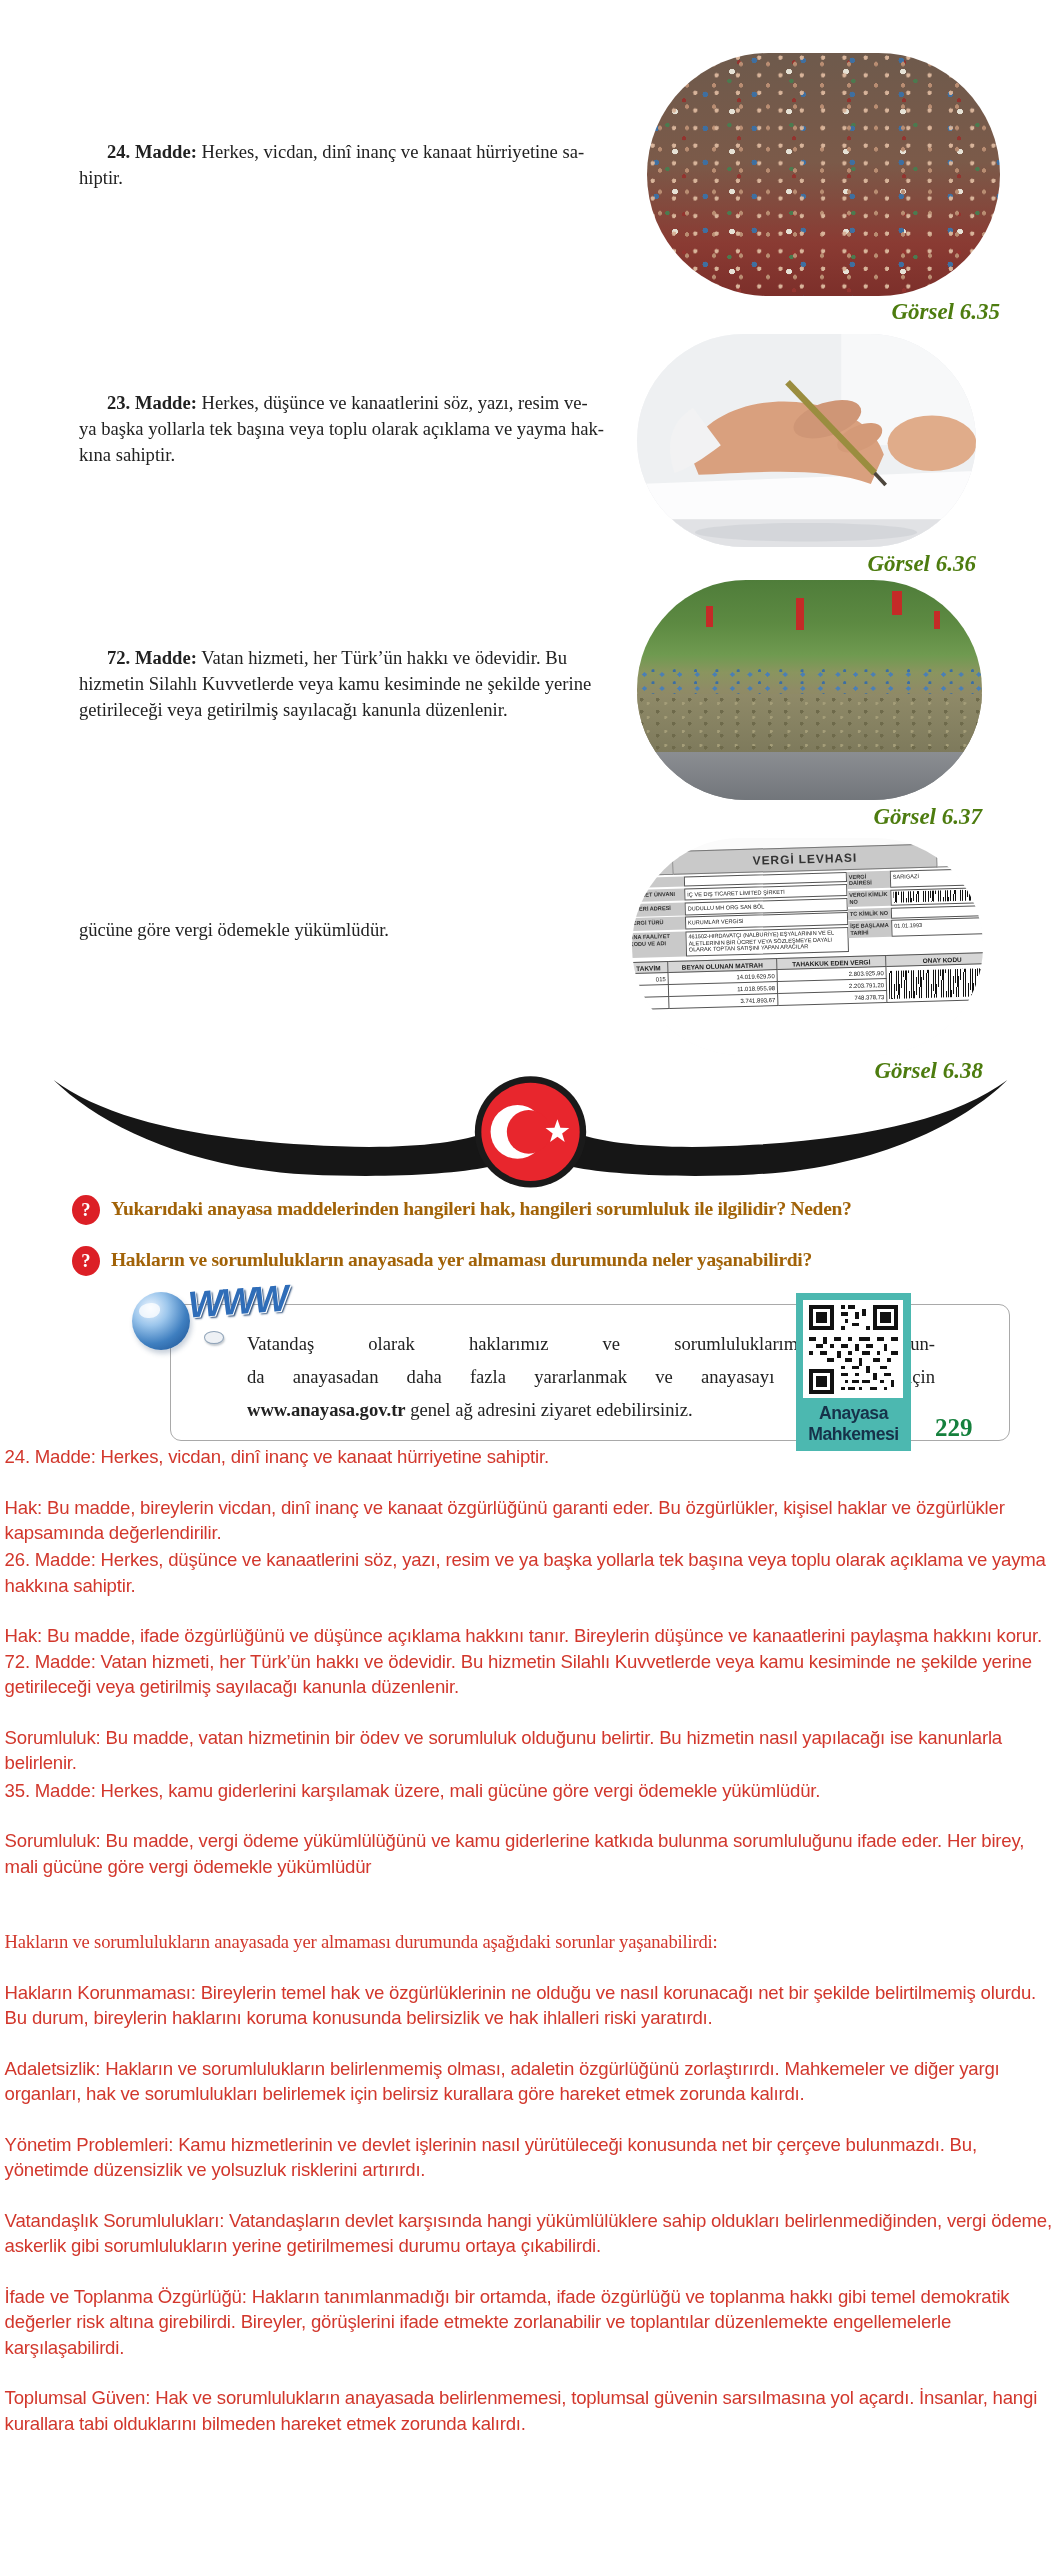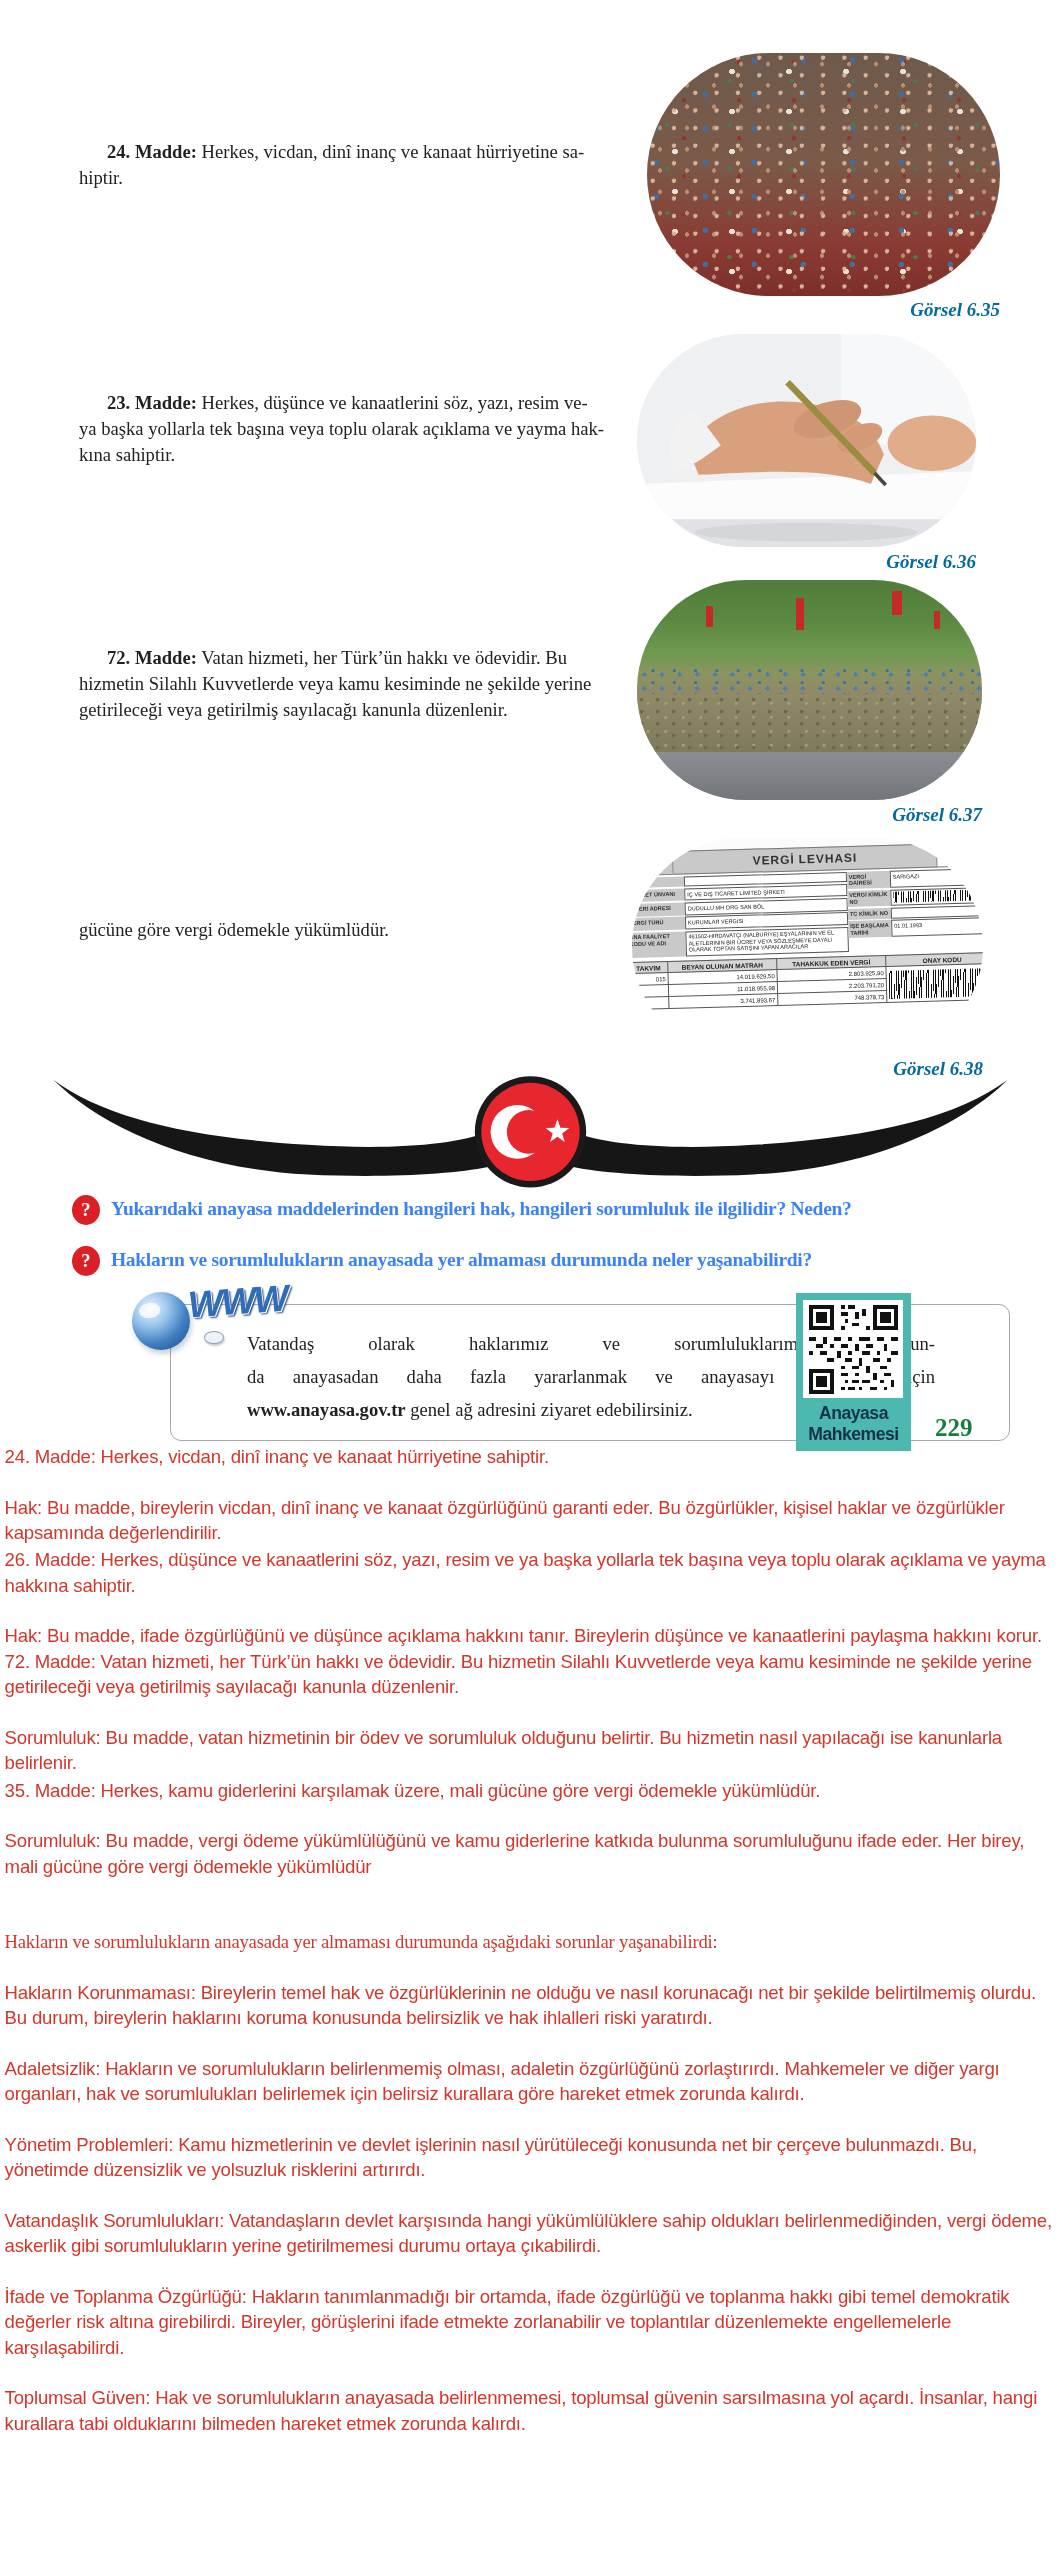--- a/index.html
+++ b/index.html
@@ -13,21 +13,21 @@
 
   
   .madde { position:absolute; width:471px; font-size:18.6px; line-height:26px; color:#222; }
   .madde .ln { white-space:nowrap; text-align:justify; text-align-last:justify; }
   .madde .ln.last { text-align-last:left;font-family:Liberation Serif, serif; }
   .madde .ln.first { text-indent:28px; }
   .madde b { font-weight:bold; }
 
   
   .photo { position:absolute; overflow:hidden; }
-  .caption { position:absolute; font-weight:bold; font-style:italic; font-size:19px; color:#0369a1; text-align:right; }
+  .caption { position:absolute; font-weight:bold; font-style:italic; font-size:23px; color:#4d7c0f; text-align:right; }
 
   .ph-crowd {
     background:
       radial-gradient(circle 4.6px at 5.6px 4.6px, #d8b49a 45%, transparent 50%) 0 0/21.3px 17.6px,
       radial-gradient(circle 4.6px at 13px 11px, #b98d72 45%, transparent 50%) 0 0/27px 21.3px,
       radial-gradient(circle 5.6px at 9.3px 7.4px, #3f6fa0 48%, transparent 53%) 0 0/49px 34px,
       radial-gradient(circle 5.6px at 28px 18.6px, #e6e2d6 48%, transparent 53%) 0 0/57px 40px,
       radial-gradient(circle 4.6px at 20.4px 28px, #4c7a4f 45%, transparent 50%) 0 0/62px 44px,
       radial-gradient(circle 4.6px at 37px 9.3px, #93342f 45%, transparent 50%) 0 0/55px 38px,
       linear-gradient(180deg,#6e5a4c 0%,#7b5a49 45%,#8a3b33 78%,#7c2f2a 100%);
@@ -73,21 +73,21 @@
   
   .ph-hand { background:linear-gradient(180deg,#f4f5f7,#e7e8ea); }
 
   
   .brace { position:absolute; left:48px; top:1076px; width:965px; height:121px; }
 
   
   .question { position:absolute; left:72px; display:flex; align-items:flex-start; gap:11px; width:947px; }
   .q-icon { width:28px; height:30px; border-radius:50%; background:#dc1f26; color:#fff; font-weight:bold;
             font-size:18.6px; text-align:center; line-height:30px; flex:0 0 auto; font-family:"Liberation Serif",serif; }
-  .q-text { font-weight:bold; font-size:19.5px; line-height:28px; color:#3b82f6; letter-spacing:-0.3px; }
+  .q-text { font-weight:bold; font-size:19.5px; line-height:28px; color:#a16207; letter-spacing:-0.3px; }
 
   
   .webbox { position:absolute; left:170px; top:1304px; width:840px; height:137px;
             border:1.9px solid #a9a9a9; border-radius:11px; background:#fff; }
   .webbox-text { margin:22px 74px 0 76px; font-size:18.6px; line-height:33px; color:#222; }
   .webbox-text .wln { white-space:nowrap; text-align:justify; text-align-last:justify; }
   .webbox-text .wln.last { text-align-last:left; }
   .www-icon { position:absolute; left:119px; top:1279px; width:213px; height:102px; z-index:3; }
   .globe { position:absolute; left:13px; top:13px; width:58px; height:58px; border-radius:50%;
            background:radial-gradient(circle at 32% 28%, #eef6ff 0%, #9cc6ec 30%, #3f7fc0 62%, #16498a 100%);

